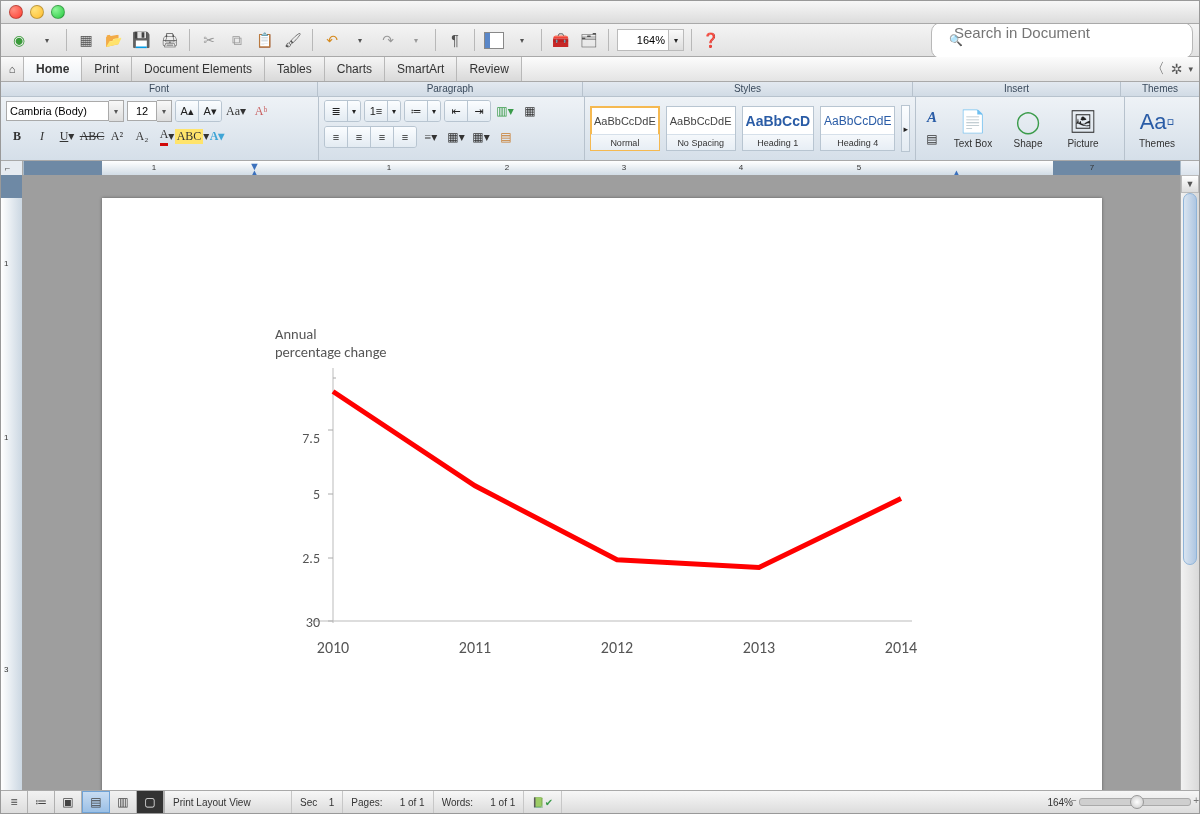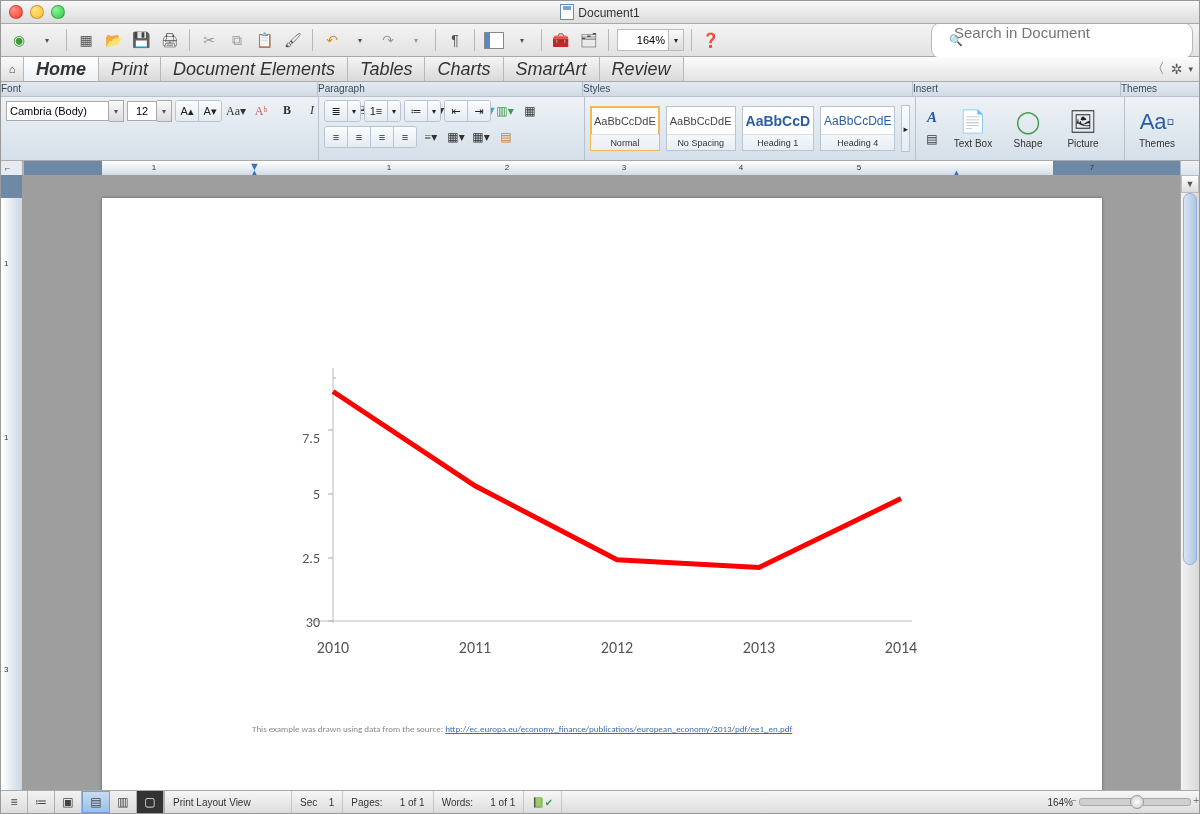--- a/index.html
+++ b/index.html
@@ -18,27 +18,27 @@
 .tbic.save{font-size:15px;}
 .sep{width:1px;height:22px;background:#b8b8b8;margin:0 3px;}
 .zoom{margin-left:1px;display:flex;align-items:center;}
 .zoom input{width:45px;height:18px;font-size:11px;border:1px solid #bbb;border-right:none;text-align:right;padding-right:3px;background:#fff;}
 .zoom .dd{width:14px;height:20px;border:1px solid #bbb;background:linear-gradient(#fafafa,#ddd);font-size:8px;display:flex;align-items:center;justify-content:center;}
 .searchwrap{margin-left:auto;display:flex;align-items:center;}
 .search{width:230px;height:18px;border:1px solid #b8b8b8;border-radius:10px;padding:1px 8px 16px 22px;background:#fff;font-size:15px;color:#888;}
 .sglass{position:relative;left:18px;z-index:1;font-size:11px;color:#888;width:0;}
 .tabsrow{height:24px;background:linear-gradient(#fcfcfc,#e4e4e4);border-bottom:1px solid #a9a9a9;display:flex;align-items:stretch;position:relative;}
 .homeic{width:22px;display:flex;align-items:center;justify-content:center;border-right:1px solid #b8b8b8;font-size:11px;color:#444;background:linear-gradient(#fafafa,#e0e0e0);}
-.rtab{padding:8px 12px;border-right:1px solid #b8b8b8;display:flex;align-items:center;font-size:18px;color:#333;background:linear-gradient(#f5f5f5,#d9d9d9);font-style:italic;}
+.rtab{padding:8px 12px;border-right:1px solid #b8b8b8;display:flex;align-items:center;font-size:12px;color:#333;background:linear-gradient(#f5f5f5,#d9d9d9);}
 .rtab.active{font-weight:bold;background:linear-gradient(#fff,#edf1f5);}
 .tabext{margin-left:auto;display:flex;align-items:center;gap:6px;padding-right:6px;color:#555;font-size:14px;}
 .ribbon{height:63px;background:linear-gradient(#eef2f6,#d5dfe9);border-bottom:1px solid #a9a9a9;display:flex;align-items:stretch;}
 .group{border-right:1px solid #b7c2cd;display:flex;flex-direction:column;position:relative;}
 .groupsbar{height:14px;background:linear-gradient(#e3e9f0,#d1dbe5);border-bottom:1px solid #b7c2cd;display:flex;align-items:center;}
-.gseg{border-right:1px solid #b7c2cd;height:14px;line-height:13px;font-size:10px;color:#3a4a5c;text-align:left;box-sizing:border-box;}
+.gseg{border-right:1px solid #b7c2cd;height:14px;line-height:13px;font-size:10px;color:#3a4a5c;text-align:center;box-sizing:border-box;}
 .gcontent{flex:1;display:flex;align-items:center;padding:3px 5px;gap:4px;}
 .row{display:flex;align-items:center;gap:3px;}
 .ddbox{display:flex;align-items:center;}
 .ddbox input{height:18px;font-size:11px;border:1px solid #aaa;background:#fff;padding:0 3px;}
 .ddbox .ar{width:14px;height:20px;border:1px solid #aaa;border-left:none;background:linear-gradient(#f8f8f8,#ddd);display:flex;align-items:center;justify-content:center;font-size:8px;color:#555;}
 .fmtbtn{width:20px;height:18px;display:flex;align-items:center;justify-content:center;font-size:12px;font-family:Georgia,serif;color:#333;border:1px solid transparent;border-radius:2px;}
 .fmtgroup{display:flex;border:1px solid #b8c5d1;border-radius:3px;overflow:hidden;}
 .fmtgroup .fg{border-right:1px solid #b8c5d1;width:22px;height:20px;display:flex;align-items:center;justify-content:center;background:linear-gradient(#fbfdff,#e3ebf2);font-size:11px;}
 .fmtgroup .fg:last-child{border-right:none;}
 .styleitem{width:76px;height:45px;border:1px solid #b8c5d1;background:#fff;margin-right:2px;display:flex;flex-direction:column;box-sizing:border-box;}
@@ -81,21 +81,20 @@
 <body>
 
 <div class="window">
 
   <div class="titlebar">
     <div class="traffic">
       <div class="tbtn r"></div>
       <div class="tbtn y"></div>
       <div class="tbtn g"></div>
     </div>
-    <div class="title"><span class="titleic"></span><span>Document1</span></div>
   </div>
 
   <div class="toolbar">
     <div class="tbic" style="color:#3a9b3a">◉</div>
     <div class="tbic" style="font-size:8px">▾</div>
     <div class="sep"></div>
     <div class="tbic">▦</div>
     <div class="tbic">📂</div>
     <div class="tbic save">💾</div>
     <div class="tbic">🖨</div>
@@ -154,21 +153,21 @@
     <div class="gseg" style="width:317px">Font</div>
     <div class="gseg" style="width:265px">Paragraph</div>
     <div class="gseg" style="width:330px">Styles</div>
     <div class="gseg" style="width:208px">Insert</div>
     <div class="gseg" style="flex:1;border-right:none">Themes</div>
   </div>
 
   <div class="ribbon">
 
     <div class="group" style="width:317px">
-      <div class="gcontent" style="flex-direction:row;align-items:flex-start;gap:4px">
+      <div class="gcontent" style="flex-direction:column;align-items:flex-start;gap:4px">
         <div class="row">
           <div class="ddbox">
               <input style="width: 95px;" readonly="" value="Cambria (Body)">
               <div class="ar">▾</div>
             </div>
           <div class="ddbox">
               <input style="width: 22px; text-align: center;" readonly="" value="12">
               <div class="ar">▾</div>
             </div>
           <div class="fmtgroup">
@@ -310,20 +309,22 @@
     <div class="vruler">
       <div class="dark" style="top:0;height:23px"></div>
       <div style="position:absolute;left:3px;top:84px;font-size:8px;color:#333">1</div>
       <div style="position:absolute;left:3px;top:258px;font-size:8px;color:#333">1</div>
       <div style="position:absolute;left:3px;top:490px;font-size:8px;color:#333">3</div>
     </div>
     <div class="docarea">
       <div class="page">
 
         <div class="chart" style="left:150px;top:120px;width:720px;height:430px">
+          <div class="charttitle" style="left:23px;top:7px;white-space:pre-line">Annual
+percentage change</div>
           <svg class="chartsvg" width="720" height="430">
 
             <line x1="81" y1="50" x2="81" y2="305" stroke="#bbb" stroke-width="1"></line>
             <line x1="81" y1="60" x2="84" y2="60" stroke="#aaa"></line>
             <line x1="76" y1="112" x2="81" y2="112" stroke="#aaa"></line>
             <line x1="76" y1="176" x2="81" y2="176" stroke="#aaa"></line>
             <line x1="76" y1="240" x2="81" y2="240" stroke="#aaa"></line>
             <line x1="76" y1="303" x2="81" y2="303" stroke="#aaa"></line>
             <line x1="60" y1="303" x2="660" y2="303" stroke="#bbb" stroke-width="1"></line>
 
@@ -333,23 +334,20 @@
           <div class="ytick" style="left:28px;top:112px">7.5</div>
           <div class="ytick" style="left:28px;top:168px">5</div>
           <div class="ytick" style="left:28px;top:232px">2.5</div>
           <div class="ytick" style="left:28px;top:296px">30</div>
 
           <div class="xtick" style="left:51px;top:320px">2010</div>
           <div class="xtick" style="left:193px;top:320px">2011</div>
           <div class="xtick" style="left:335px;top:320px">2012</div>
           <div class="xtick" style="left:477px;top:320px">2013</div>
           <div class="xtick" style="left:619px;top:320px">2014</div>
-        </div>
-        <div class="sourceline" style="left:150px;top:525px">
-          <span>This example was drawn using data from the source: </span><a href="#">http://ec.europa.eu/economy_finance/publications/european_economy/2013/pdf/ee1_en.pdf</a>
         </div>
       </div>
     </div>
     <div class="scrollv">
       <div class="up">▲</div>
       <div style="position:absolute;left:2px;right:2px;top:18px;height:370px;background:linear-gradient(90deg,#d9e4f0,#aec6e2);border:1px solid #8fb4d9;border-radius:8px"></div>
       <div class="up dn">▼</div>
       <div class="up dn dn2">≡</div>
       <div class="up dn dn3">▼</div>
     </div>

